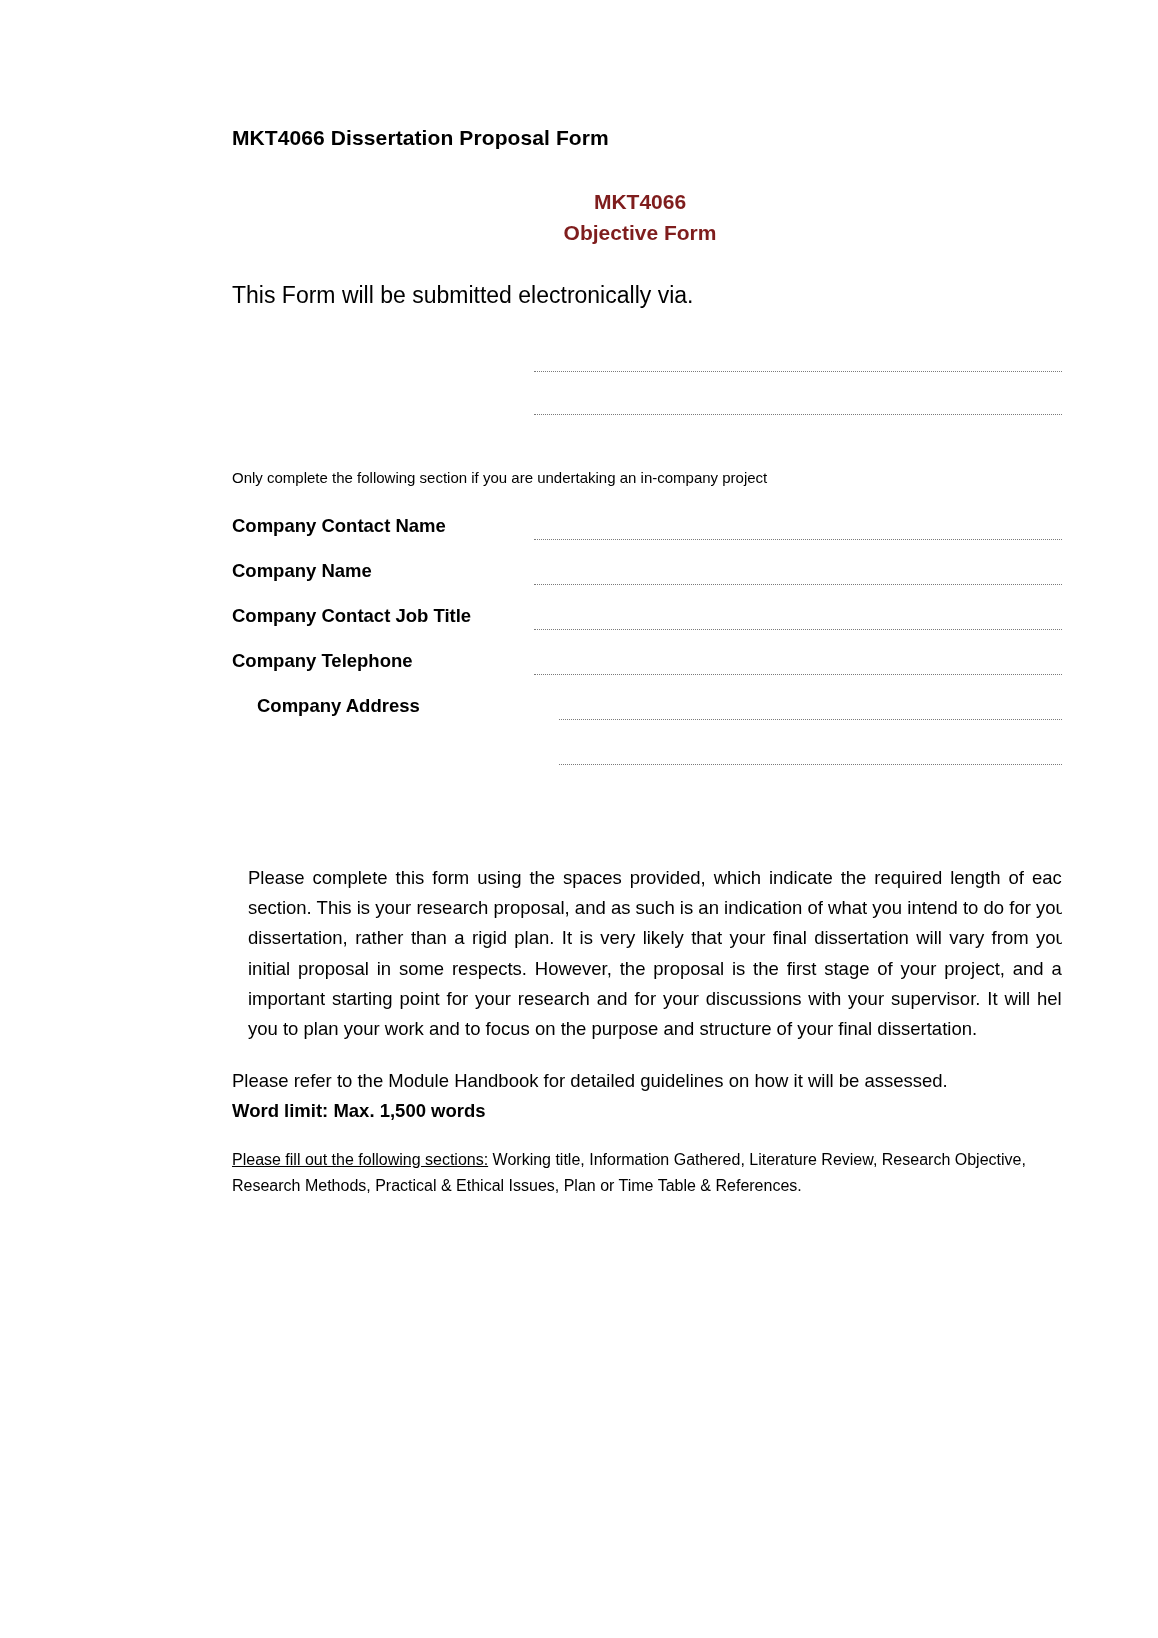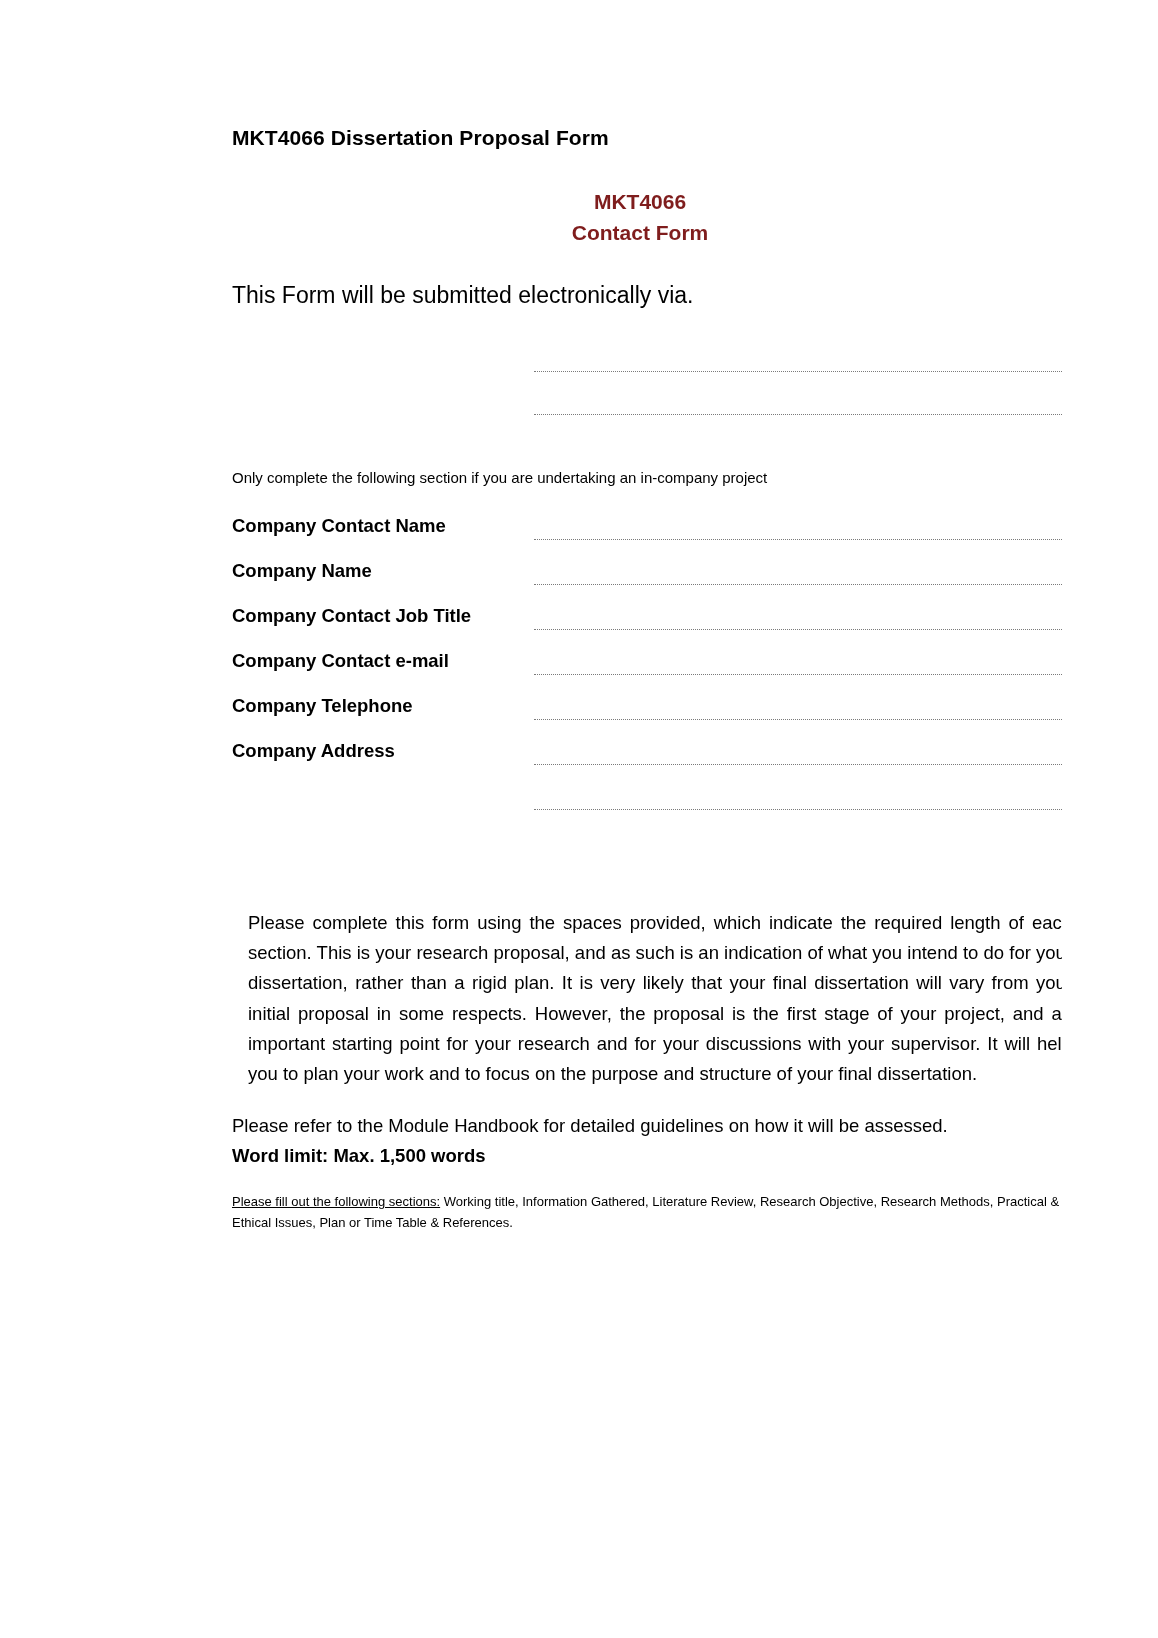--- a/index.html
+++ b/index.html
@@ -116,36 +116,36 @@
   }
   .u-bold {
     font-weight: bold;
   }
   .u-plain {
     text-decoration: underline;
   }
   .fill-block {
     margin-top: 22px;
     font-family: "Liberation Sans", sans-serif;
-    font-size: 13px;
+    font-size: 16px;
     line-height: 1.6;
     color: #000;
   }
 </style>
 </head>
 <body>
 
 <div class="page">
   <div class="content">
 
     <h1 class="doc-title">MKT4066 Dissertation Proposal Form</h1>
 
     <div class="centered-heading">
       <div>MKT4066</div>
-      <div>Contact Form</div>
+      <div>Objective Form</div>
     </div>
 
     <p class="para intro-line">This Form will be submitted electronically via.</p>
 
     <div class="blank-lines">
       <div class="dotline"></div>
       <div class="dotline"></div>
     </div>
 
     <p class="para only-complete">Only complete the following section if you are undertaking an in-company project</p>
@@ -160,31 +160,27 @@
       <div class="field-row">
         <span class="field-label">Company Name</span>
         <span class="field-line"></span>
       </div>
 
       <div class="field-row">
         <span class="field-label">Company Contact Job Title</span>
         <span class="field-line"></span>
       </div>
 
-      <div class="field-row">
-        <span class="field-label">Company Contact e-mail</span>
-        <span class="field-line"></span>
-      </div>
 
       <div class="field-row">
         <span class="field-label">Company Telephone</span>
         <span class="field-line"></span>
       </div>
 
-      <div class="field-row" style="height:90px;">
+      <div class="field-row" style="height:90px;margin-left:25px;">
         <span class="field-label">Company Address</span>
         <span class="field-line"></span>
         <span class="field-extra-line" style="top:69px;"></span>
       </div>
 
     </div>
 
     <div class="body-block">
       <p class="justified">Please complete this form using the spaces provided, which indicate the required length of each section. This is your research proposal, and as such is an indication of what you intend to do for your dissertation, rather than a rigid plan.  It is very likely that your final dissertation will vary from your initial proposal in some respects.  However, the proposal is the first stage of your project, and an important starting point for your research and for your discussions with your supervisor.  It will help you to plan your work and to focus on the purpose and structure of your final dissertation.</p>
 

